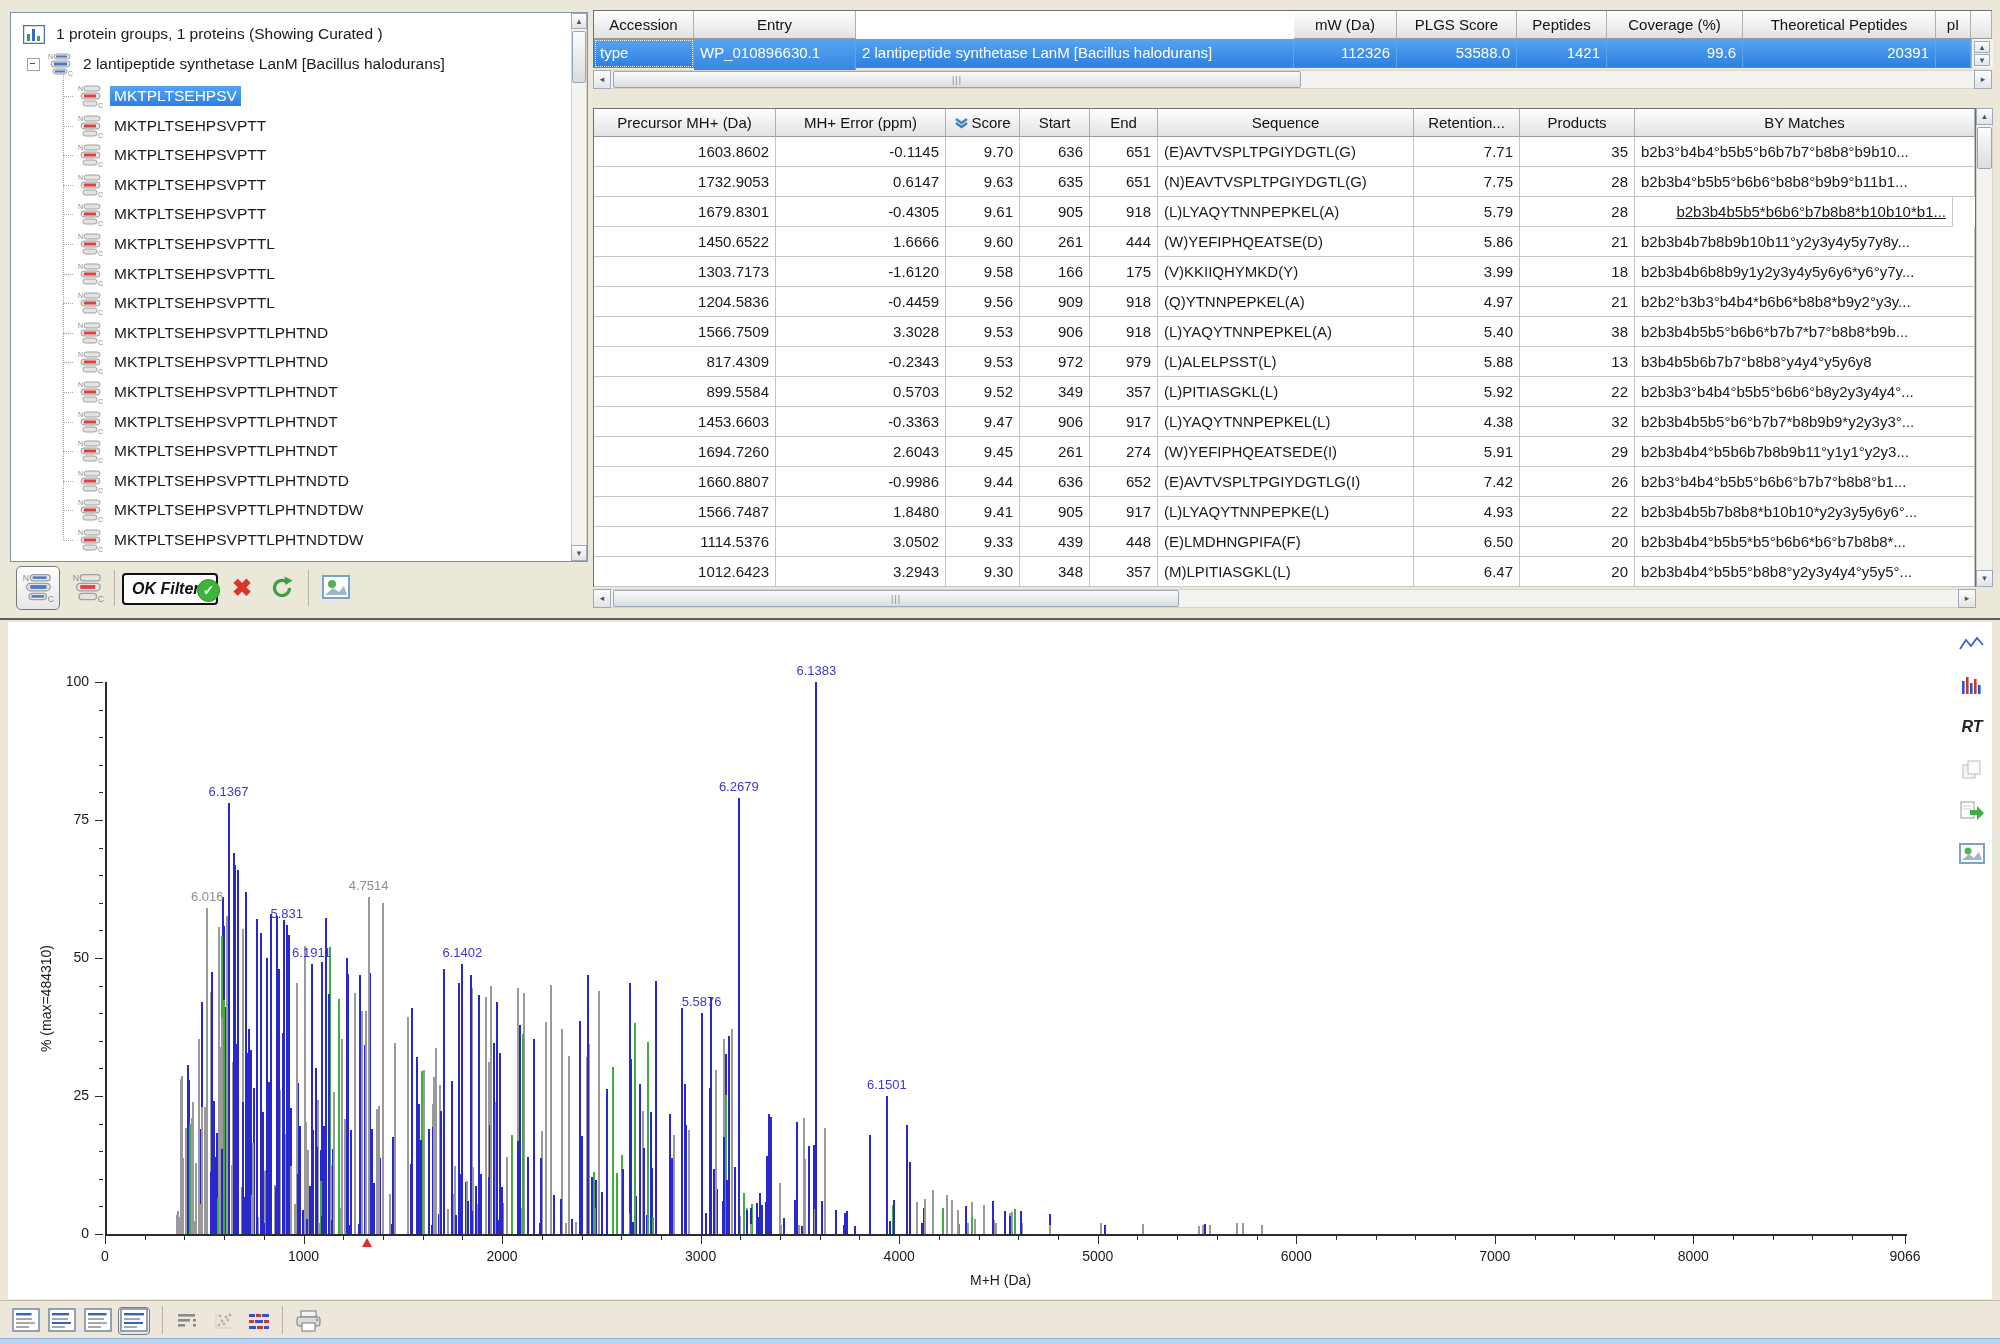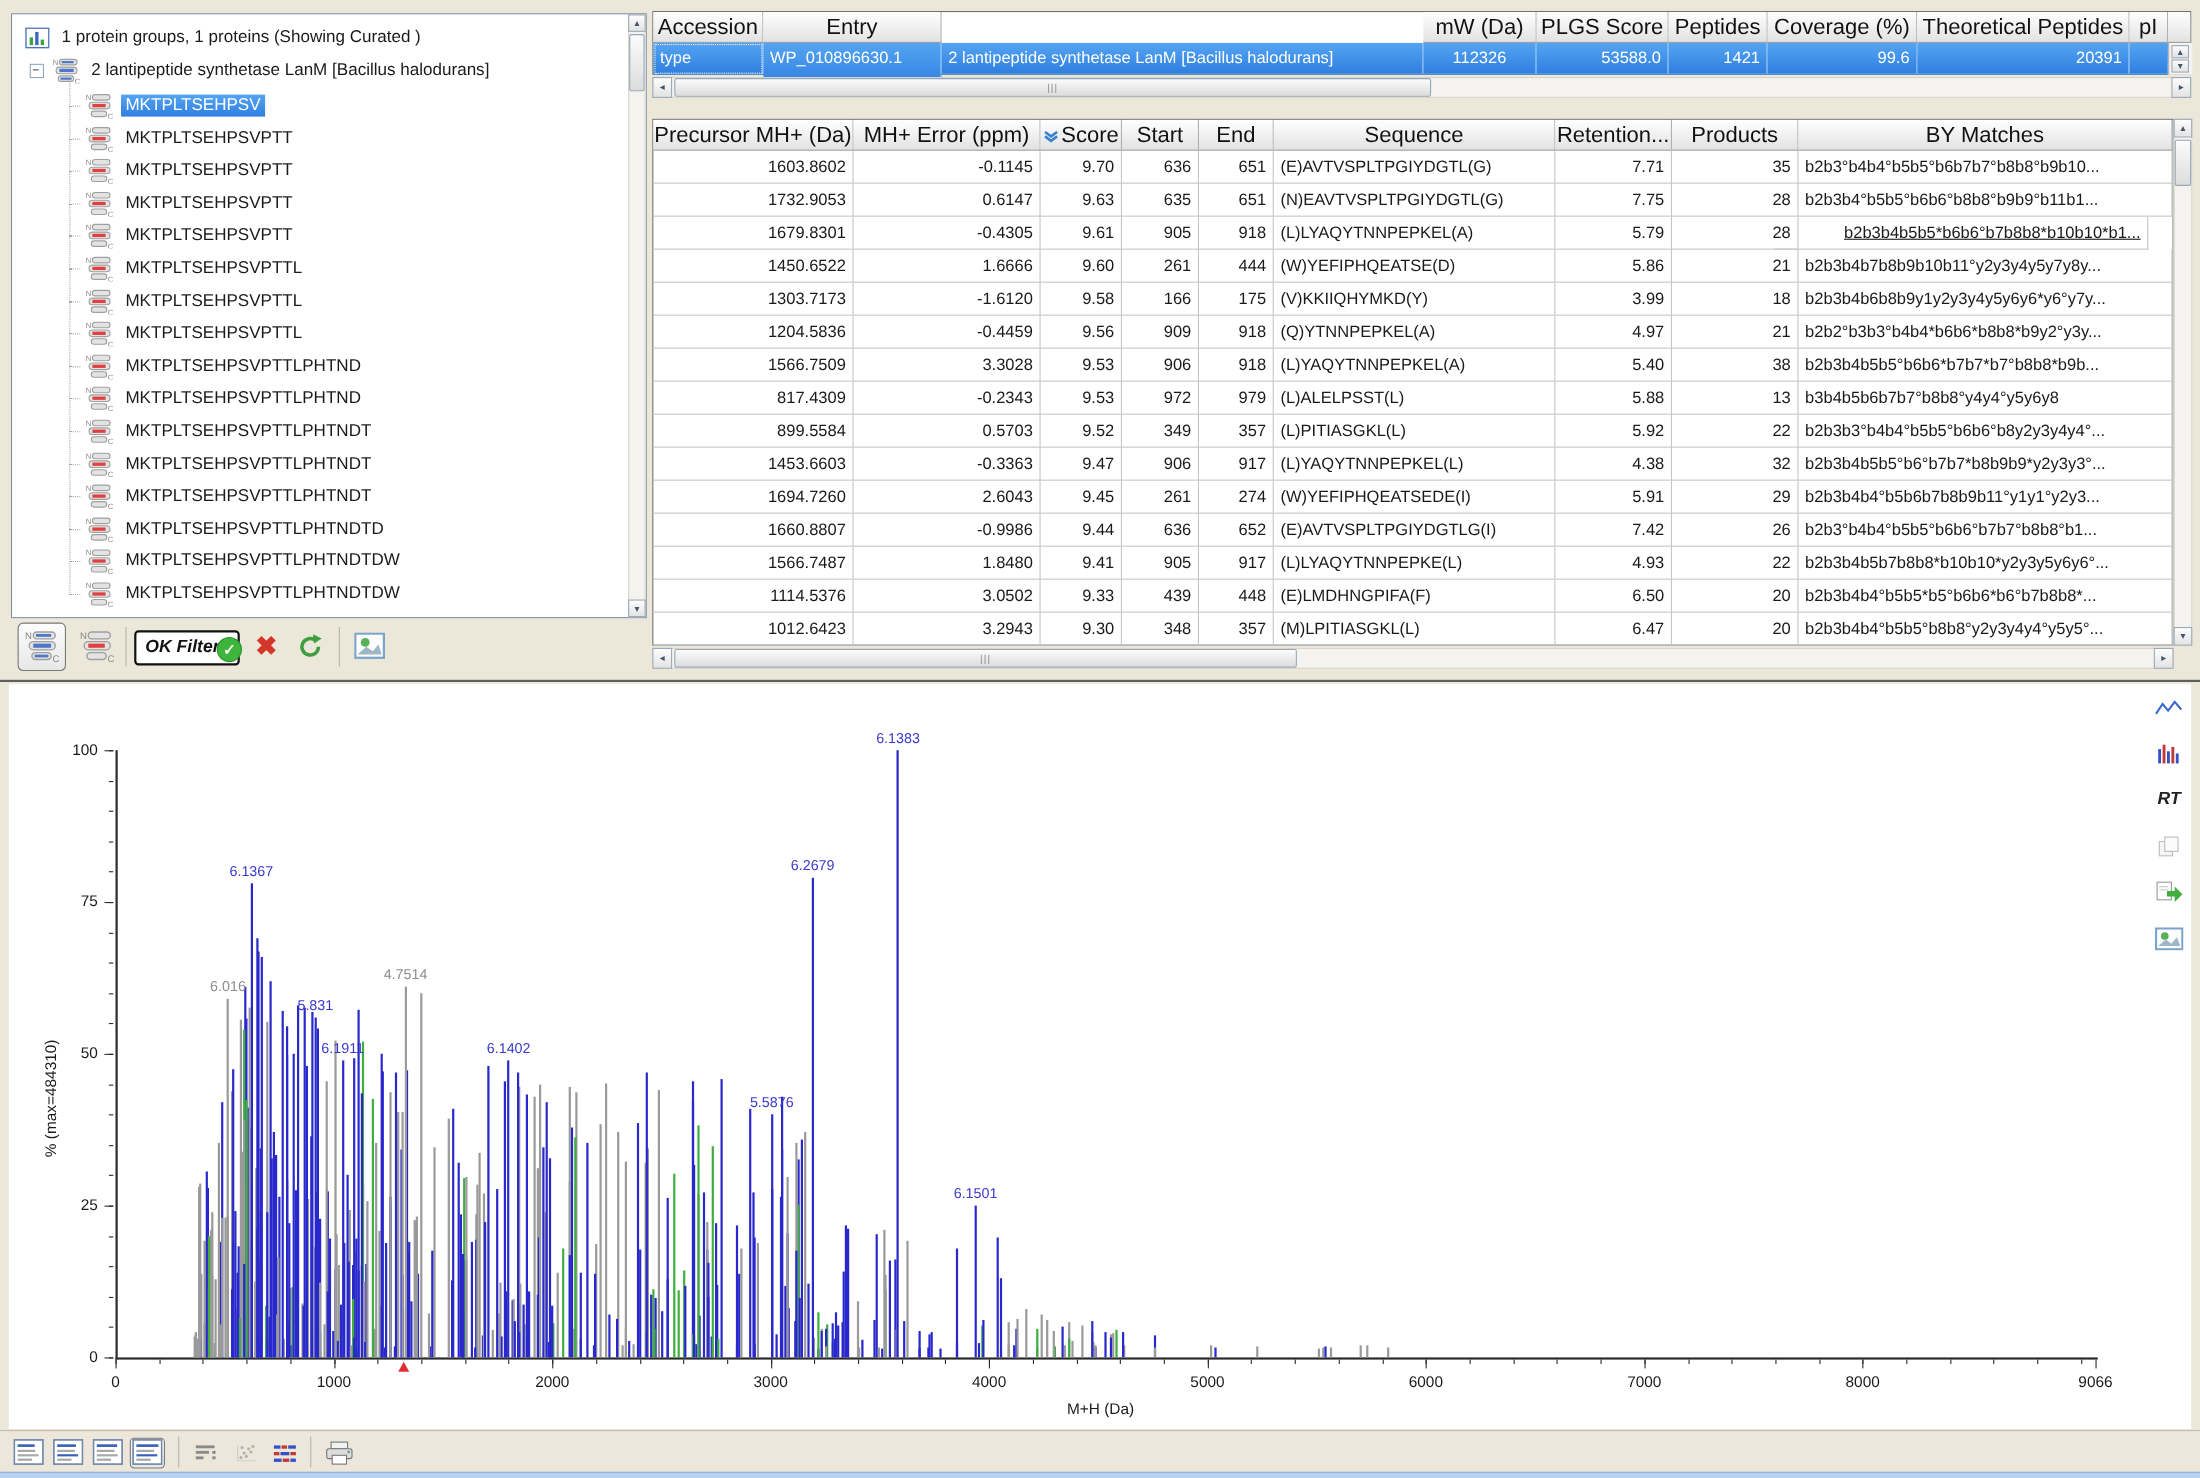--- a/index.html
+++ b/index.html
@@ -19,21 +19,21 @@
   .tree-vline{position:absolute;border-left:1px dotted #a8a8a8;width:0;}
   .tree-hstub{position:absolute;border-top:1px dotted #a8a8a8;height:0;}
   .expand-box{width:11px;height:11px;border:1px solid #8fa8c0;background:#fff;position:relative;margin-right:5px;flex:0 0 auto;}
   .expand-box::after{content:"";position:absolute;left:2px;top:4px;width:5px;height:1px;background:#44566e;}
   
   .sbtn{position:absolute;background:linear-gradient(#fdfdfd,#e3e3e3);border:1px solid #9daabb;color:#44566e;font-size:9px;line-height:1;display:flex;align-items:center;justify-content:center;box-sizing:border-box;}
   .strack{position:absolute;background:#f4f3ef;border:1px solid #d8d4c9;box-sizing:border-box;}
   .sthumb{position:absolute;background:linear-gradient(#fcfcfc,#dcdcdc);border:1px solid #98a6ba;border-radius:2px;box-sizing:border-box;display:flex;align-items:center;justify-content:center;color:#8a8a8a;font-size:9px;letter-spacing:1px;}
   
   .tbl{position:absolute;border:1px solid #707070;background:#fff;box-sizing:border-box;}
-  .hcell{position:absolute;top:0;height:28px;line-height:28px;text-align:center;font-size:20px;color:#111;background:linear-gradient(#ffffff,#e2e2e2);border-right:1px solid #b0b0b0;border-bottom:1px solid #9a9a9a;box-sizing:border-box;overflow:hidden;white-space:nowrap;}
+  .hcell{position:absolute;top:0;height:28px;line-height:28px;text-align:center;font-size:15px;color:#111;background:linear-gradient(#ffffff,#e2e2e2);border-right:1px solid #b0b0b0;border-bottom:1px solid #9a9a9a;box-sizing:border-box;overflow:hidden;white-space:nowrap;}
   .cell{position:absolute;font-size:15px;color:#1a1a1a;border-right:1px solid #c6c6c6;border-bottom:1px solid #c6c6c6;box-sizing:border-box;padding:0 6px;overflow:hidden;white-space:nowrap;}
   .cell.sel{background:linear-gradient(#55a4f2,#2e7fe0);color:#fff;border-right-color:#5ea6ea;border-bottom-color:#3f8fe0;}
   .cell.sel.focus{outline:1px dotted #e8f2fd;outline-offset:-2px;}
   
   .filter-bar{left:10px;top:566px;width:576px;height:48px;}
   .tool-btn{position:absolute;width:44px;height:44px;background:transparent;border:none;display:flex;align-items:center;justify-content:center;padding:0;}
   .tool-btn.pressed{background:linear-gradient(#fdfdfd,#e7e7e7);border:1px solid #7a7a7a;border-radius:5px;box-sizing:border-box;}
   .vsep{position:absolute;width:1px;height:36px;background:#b8b4a8;top:4px;}
   .okfilter{position:absolute;left:112px;top:7px;width:96px;height:32px;background:#fff;border:2px solid #111;border-radius:4px;font-family:"Liberation Sans",sans-serif;font-size:16px;font-style:italic;font-weight:bold;color:#111;text-align:left;padding:0 0 0 8px;box-sizing:border-box;}
   .okcheck{position:absolute;right:-4px;top:4px;width:21px;height:21px;background:#3db53d;border:1px solid #2f8f2f;border-radius:50%;color:#fff;font-size:14px;font-weight:bold;font-style:normal;line-height:21px;text-align:center;}
@@ -408,21 +408,21 @@
 </div>
 
 <div class="abs right-panel">
   <div id="protein-table" class="tbl" style="left:0;top:2px;width:1399px;height:58px;">
       <div class="hcell" style="left: 0px; width: 100px;">Accession</div>
       <div class="cell sel focus" style="left: 0px; top: 28px; width: 100px; height: 29px; line-height: 28px; text-align: left;">type</div>
       <div class="hcell" style="left: 100px; width: 162px;">Entry</div>
       <div class="cell sel" style="left: 100px; top: 28px; width: 162px; height: 41px; line-height: 28px; text-align: left;">WP_010896630.1</div>
       <div class="cell sel" style="left: 262px; top: 28px; width: 438px; height: 29px; line-height: 28px; text-align: left;">2 lantipeptide synthetase LanM [Bacillus halodurans]</div>
       <div class="hcell" style="left: 700px; width: 103px;">mW (Da)</div>
-      <div class="cell sel" style="left: 700px; top: 28px; width: 103px; height: 29px; line-height: 28px; text-align: center;">112326</div>
+      <div class="cell sel" style="left: 700px; top: 28px; width: 103px; height: 29px; line-height: 28px; text-align: right;">112326</div>
       <div class="hcell" style="left: 803px; width: 120px;">PLGS Score</div>
       <div class="cell sel" style="left: 803px; top: 28px; width: 120px; height: 29px; line-height: 28px; text-align: right;">53588.0</div>
       <div class="hcell" style="left: 923px; width: 90px;">Peptides</div>
       <div class="cell sel" style="left: 923px; top: 28px; width: 90px; height: 29px; line-height: 28px; text-align: right;">1421</div>
       <div class="hcell" style="left: 1013px; width: 136px;">Coverage (%)</div>
       <div class="cell sel" style="left: 1013px; top: 28px; width: 136px; height: 29px; line-height: 28px; text-align: right;">99.6</div>
       <div class="hcell" style="left: 1149px; width: 193px;">Theoretical Peptides</div>
       <div class="cell sel" style="left: 1149px; top: 28px; width: 193px; height: 29px; line-height: 28px; text-align: right;">20391</div>
       <div class="hcell" style="left: 1342px; width: 35px;">pI</div>
       <div class="cell sel" style="left: 1342px; top: 28px; width: 35px; height: 29px; line-height: 28px; text-align: right;"></div>

